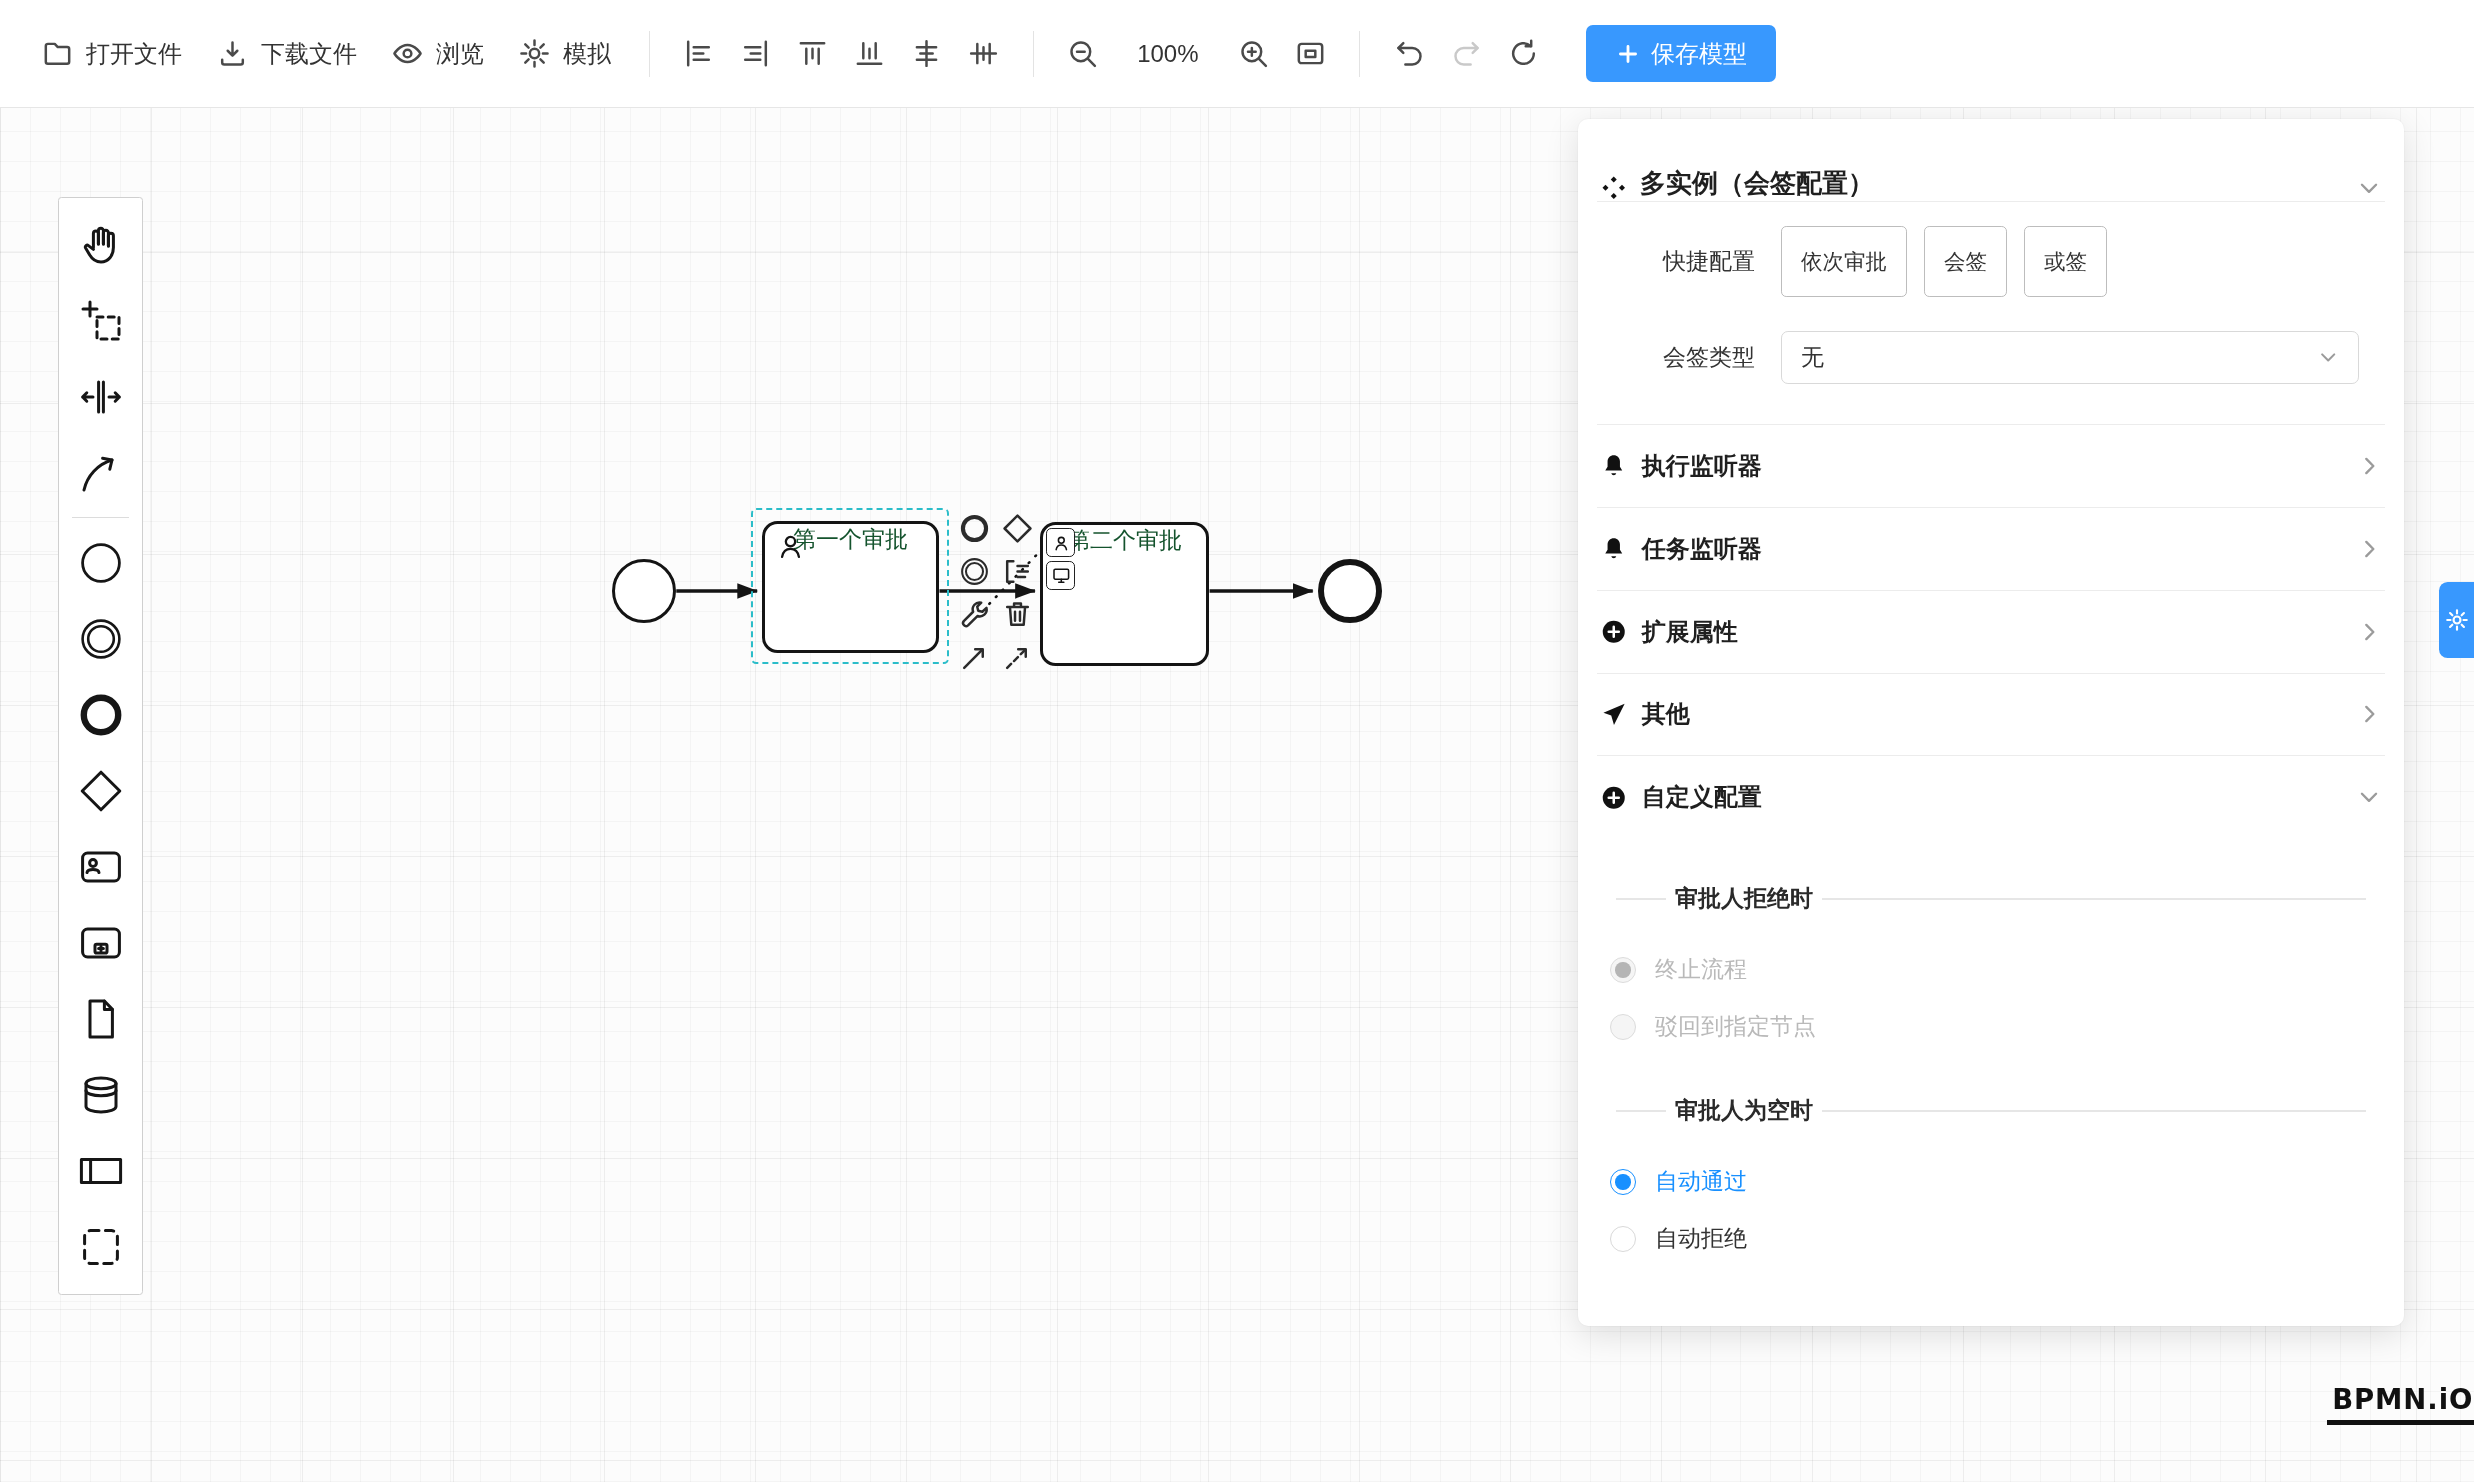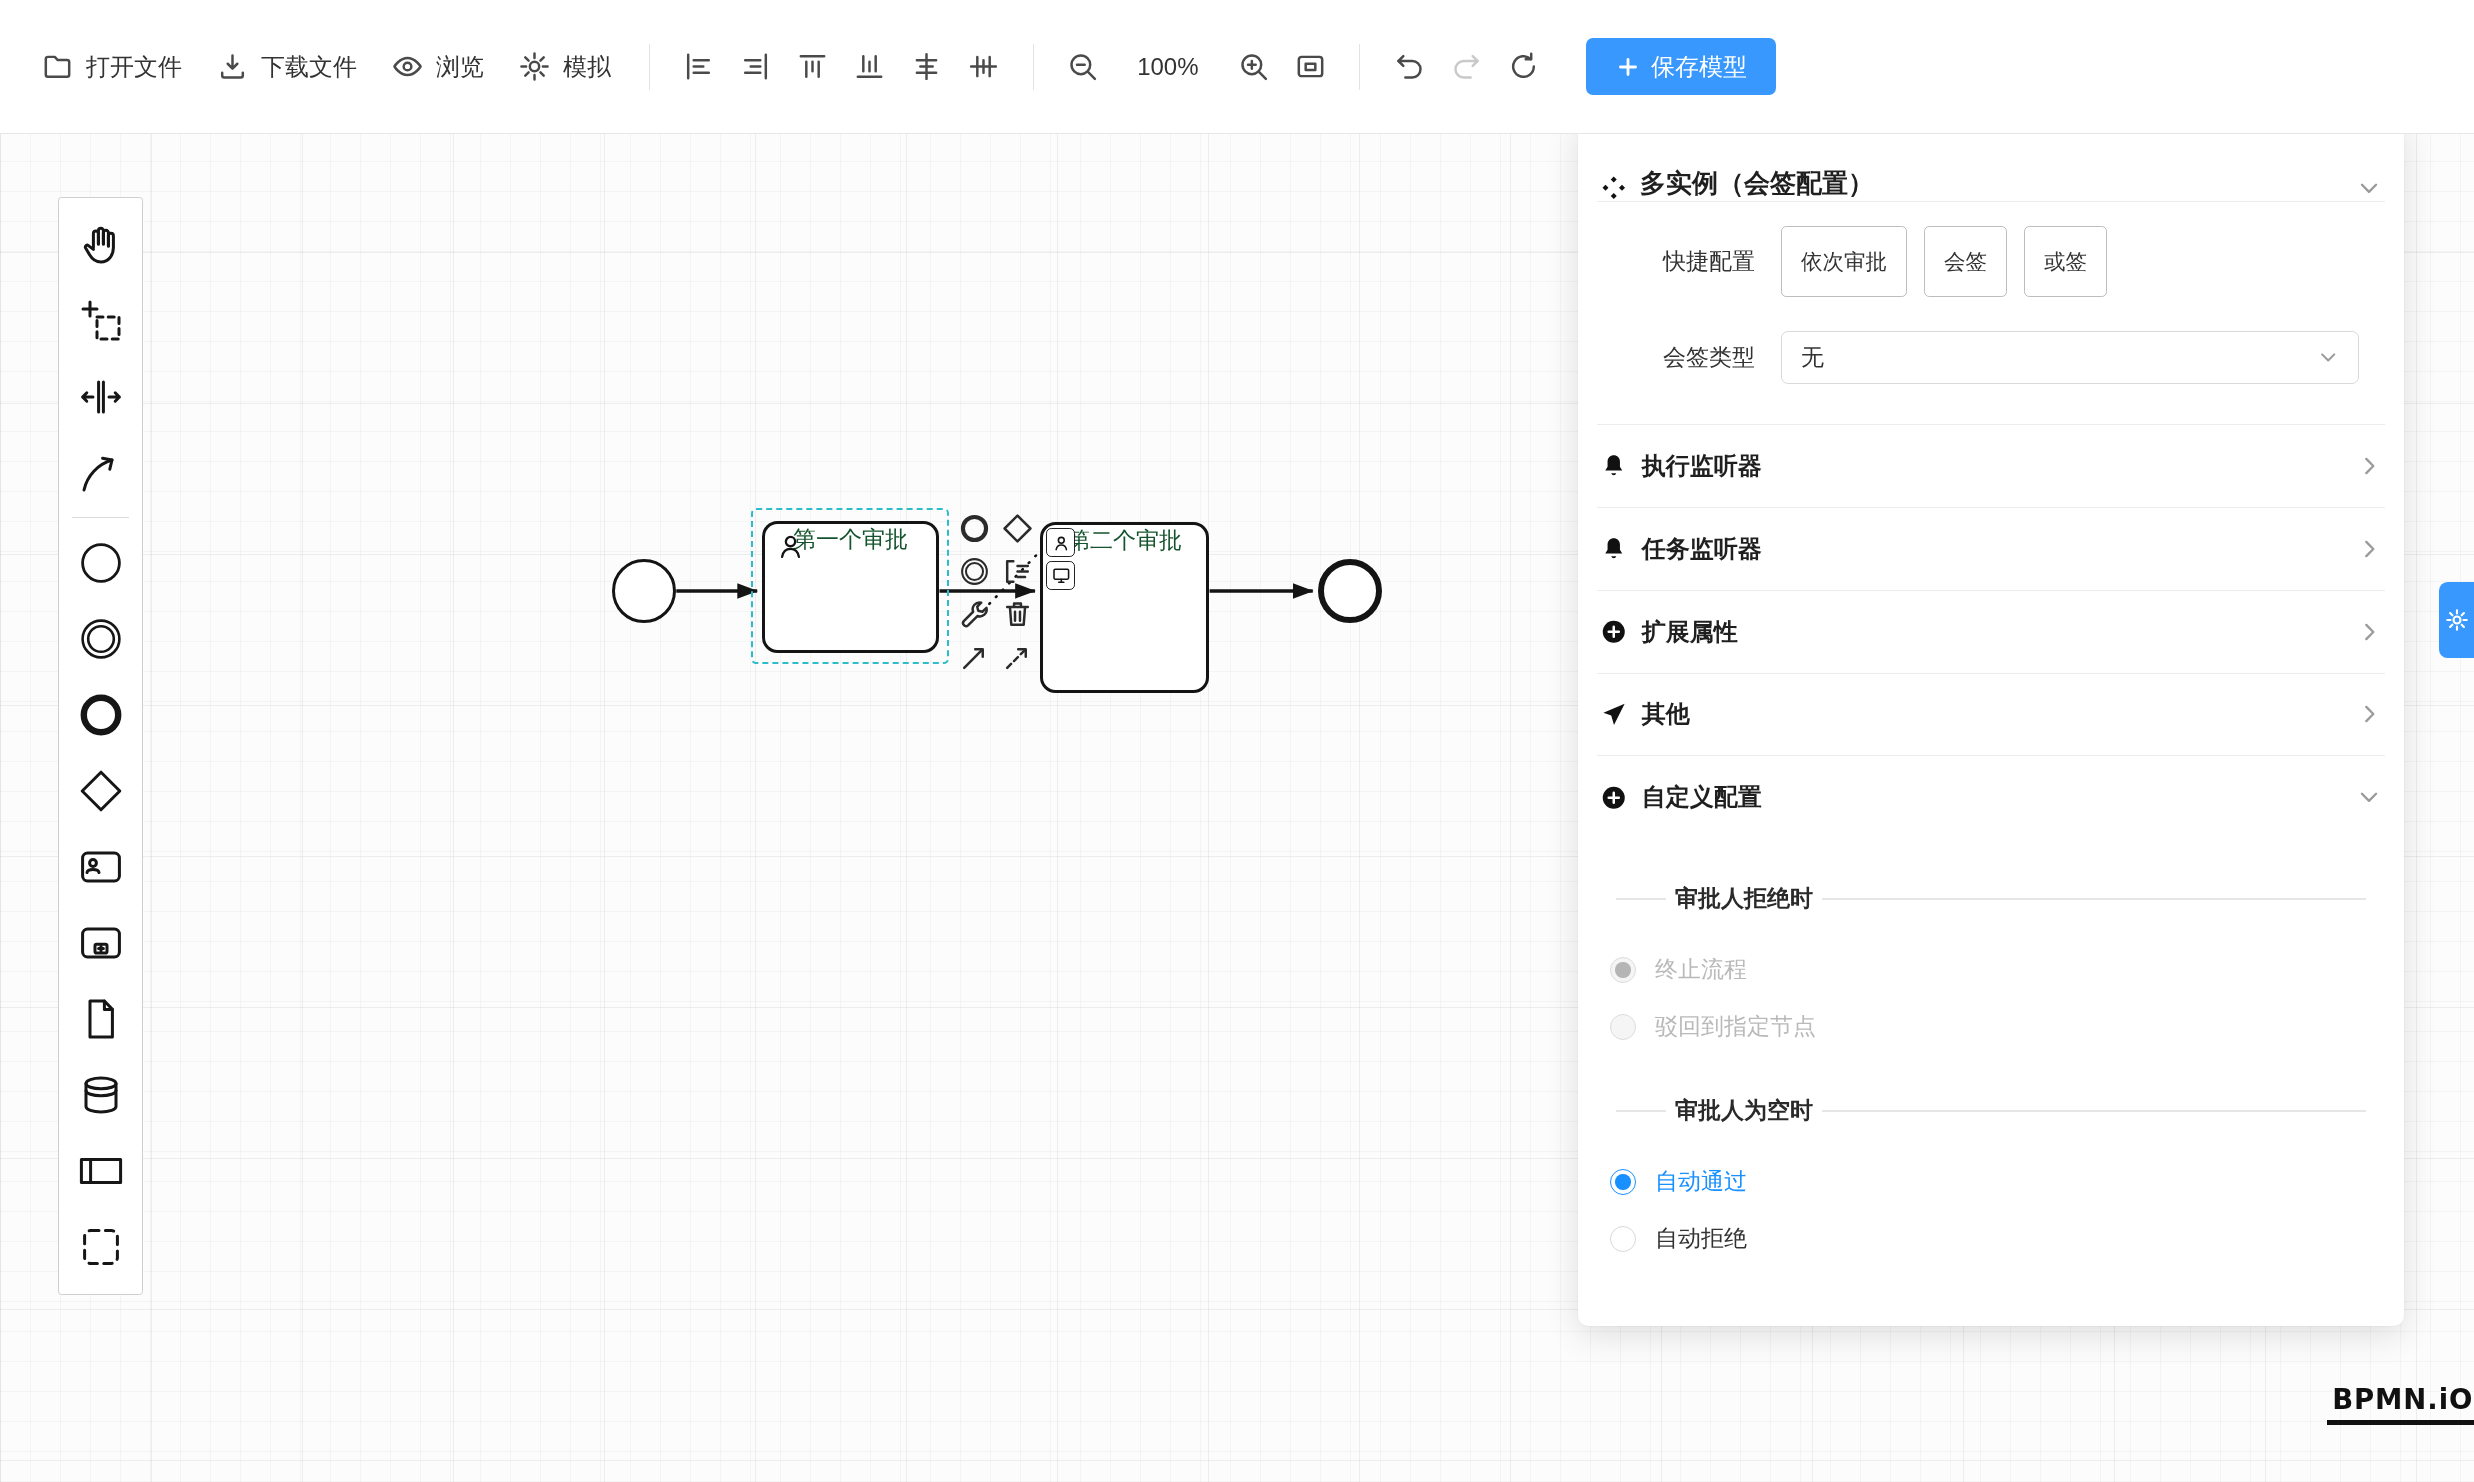--- a/index.html
+++ b/index.html
@@ -19,21 +19,21 @@
       linear-gradient(90deg,rgba(0,0,0,0.06) 0.9px,transparent 0.9px),
       linear-gradient(rgba(0,0,0,0.03) 0.9px,transparent 0.9px),
       linear-gradient(90deg,rgba(0,0,0,0.03) 0.9px,transparent 0.9px);
     background-size:151px 151px,151px 151px,30px 30px,30px 30px;
   }
 
   
   .toolbar{
     position:absolute;top:0;left:0;right:0;height:101px;background:#fff;
     border-bottom:0.9px solid #e6e6e6;display:flex;align-items:center;
-    padding:16px 24px;z-index:20;
+    padding:3px 24px;z-index:20;
   }
   .tb-btn{display:flex;align-items:center;gap:12px;font-size:24px;color:#333;
     height:62px;padding:0 17px;border-radius:6.9px;cursor:pointer;flex:none}
   .tb-icon-btn{width:57px;height:57px;display:flex;align-items:center;justify-content:center;
     border-radius:6.9px;cursor:pointer;flex:none}
   .tb-btn svg,.tb-icon-btn svg{width:33px;height:33px;stroke:#4a4a4a;fill:none;
     stroke-width:1.8;stroke-linecap:round;stroke-linejoin:round}
   .tb-icon-btn.disabled svg{stroke:#c9c9c9}
   .tb-div{width:0.9px;height:46px;background:#e3e3e3;margin:0 20.6px;flex:none}
   .zoom-val{font-size:24px;color:#333;margin:0 26px;flex:none}
@@ -392,21 +392,21 @@
       </svg>
   </div>
   <div class="ctx-item">
     <svg viewBox="0 0 24 24">
         <path d="M4.5 19.5L17.5 6.5" stroke-dasharray="4 3"></path>
         <path d="M12.5 6h5.5v5.5"></path>
       </svg>
   </div>
 </div>
 
-<div class="shape task" id="task2" style="left:1040px;top:522px;width:169px;height:171px">
+<div class="shape task" id="task2" style="left:1040px;top:522px;width:169px;height:144px">
   <span class="badge" style="left:3.4px;top:3.4px">
     <svg viewBox="0 0 24 24" width="20.6" height="20.6">
         <circle cx="12" cy="8.5" r="3.4"></circle>
         <path d="M6 19.5c.7-4.2 3.1-5.6 6-5.6s5.3 1.4 6 5.6"></path>
       </svg>
   </span>
   <span class="badge" style="left:3.4px;top:36px">
     <svg viewBox="0 0 24 24" width="20.6" height="20.6">
         <rect x="3.5" y="5" width="17" height="11.5" rx="1.5"></rect>
         <path d="M9 20h6M12 16.5V20"></path>

